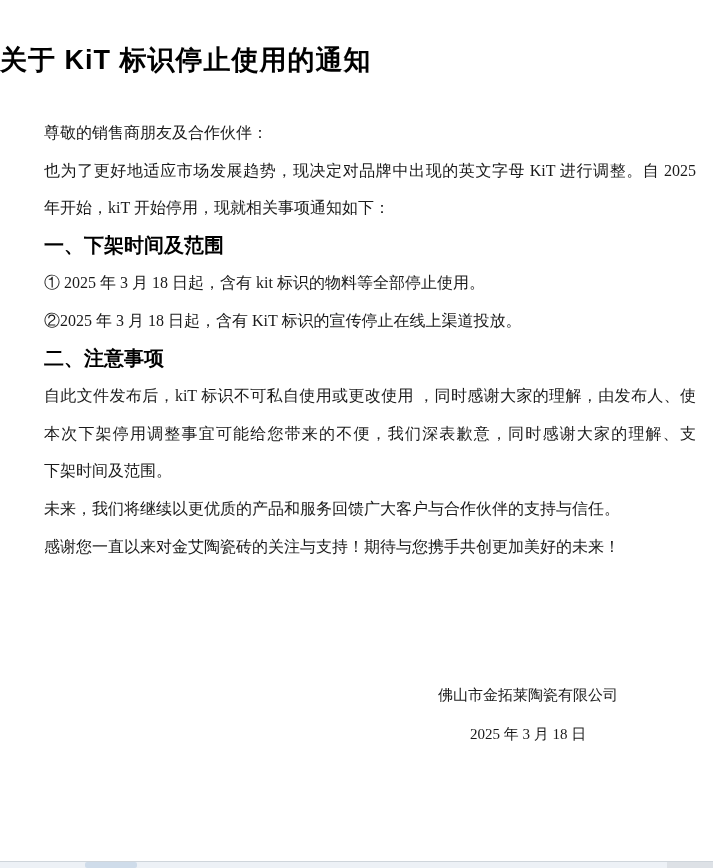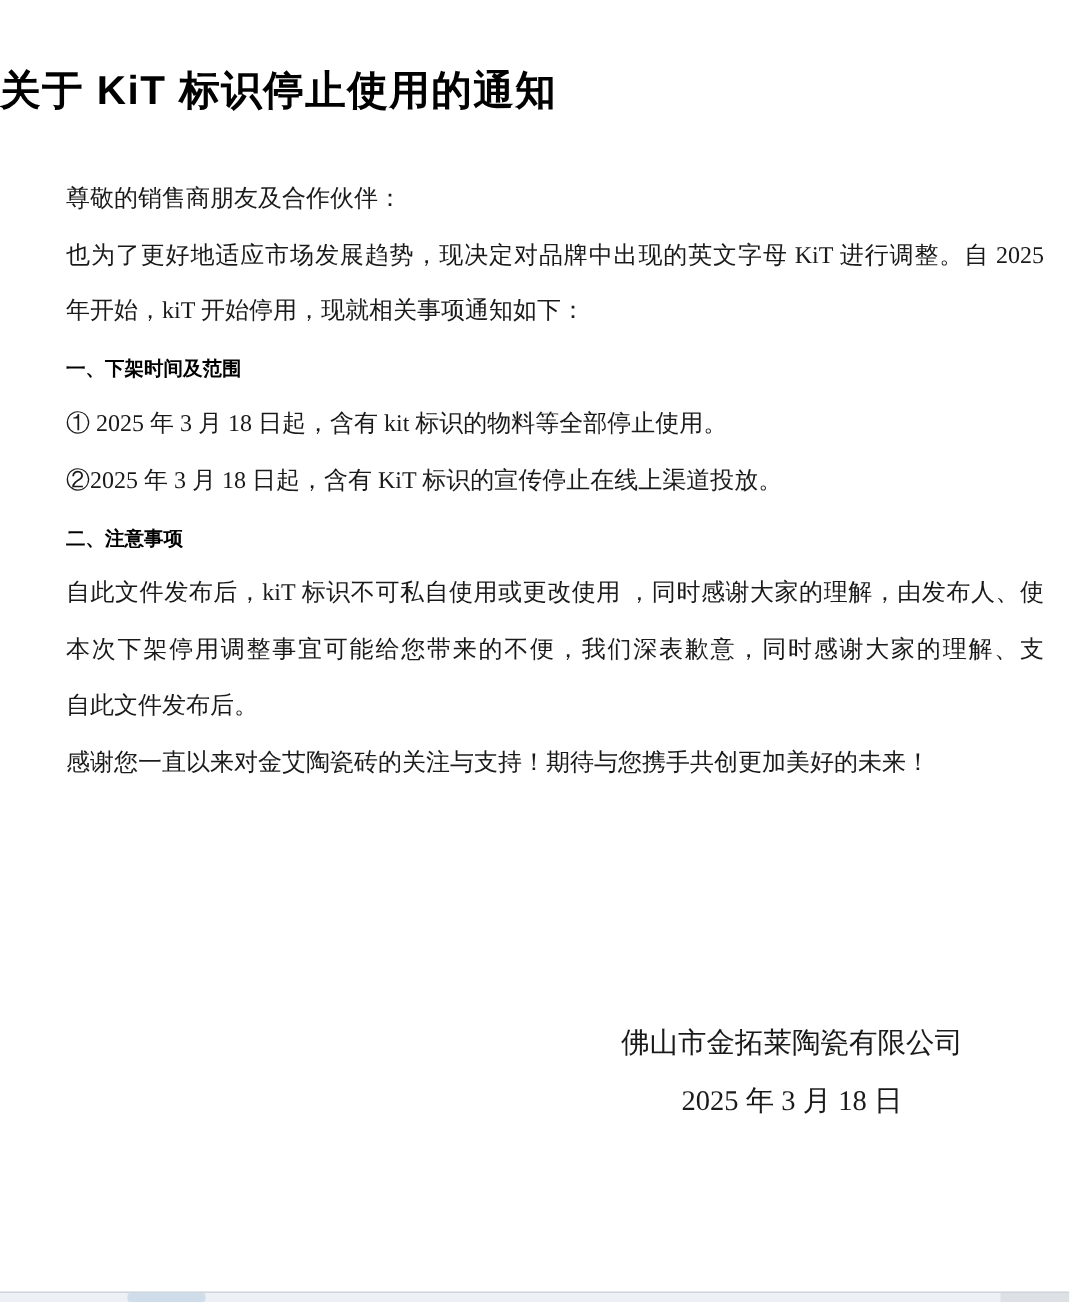--- a/index.html
+++ b/index.html
@@ -37,30 +37,30 @@
     white-space: normal;
   }
   .indent { text-indent: 34px; }
   .fill {
     text-align: justify;
     text-align-last: justify;
   }
   .heading {
     font-family: "Liberation Sans", "DejaVu Sans", sans-serif;
     font-weight: 700;
-    font-size: 13px;
+    font-size: 20px;
     color: #000000;
   }
   .signature {
     position: absolute;
     top: 676px;
     left: 350px;
     width: 356px;
     text-align: center;
-    font-size: 19px;
+    font-size: 15px;
   }
   .sig-line { line-height: 39px; }
   .scrollbar-track {
     position: absolute;
     left: 0;
     bottom: 0;
     width: 713px;
     height: 7px;
     background: #edf1f6;
     border-top: 1px solid #cfd5db;
@@ -94,21 +94,22 @@
   <div class="content">
     <div class="line">尊敬的销售商朋友及合作伙伴：</div>
     <div class="line fill">也为了更好地适应市场发展趋势，现决定对品牌中出现的英文字母 KiT 进行调整。自 2025</div>
     <div class="line">年开始，kiT 开始停用，现就相关事项通知如下：</div>
     <div class="line heading">一、下架时间及范围</div>
     <div class="line">① 2025 年 3 月 18 日起，含有 kit 标识的物料等全部停止使用。</div>
     <div class="line">②2025 年 3 月 18 日起，含有 KiT 标识的宣传停止在线上渠道投放。</div>
     <div class="line heading">二、注意事项</div>
     <div class="line fill">自此文件发布后，kiT 标识不可私自使用或更改使用 ，同时感谢大家的理解，由发布人、使</div>
     <div class="line fill">本次下架停用调整事宜可能给您带来的不便，我们深表歉意，同时感谢大家的理解、支</div>
-    <div class="line">自此文件发布后。</div>
+    <div class="line">下架时间及范围。</div>
+    <div class="line">未来，我们将继续以更优质的产品和服务回馈广大客户与合作伙伴的支持与信任。</div>
     <div class="line">感谢您一直以来对金艾陶瓷砖的关注与支持！期待与您携手共创更加美好的未来！</div>
   </div>
 
   <div class="signature">
     <div class="sig-line">佛山市金拓莱陶瓷有限公司</div>
     <div class="sig-line">2025 年 3 月 18 日</div>
   </div>
 
   <div class="scrollbar-track">
     <div class="scrollbar-thumb"></div>

